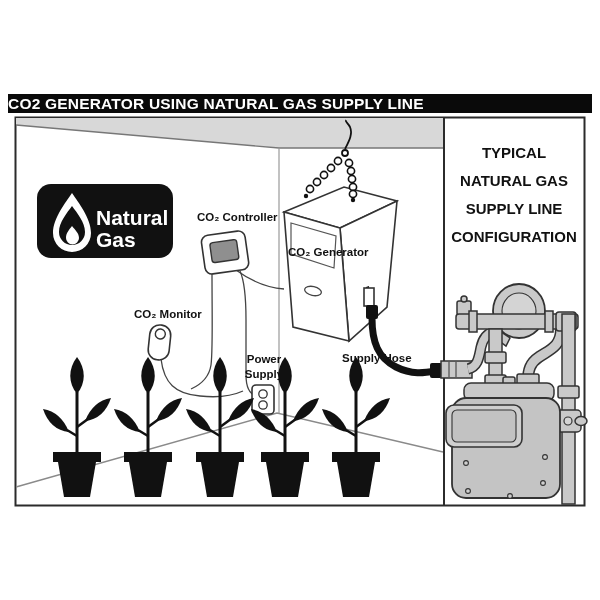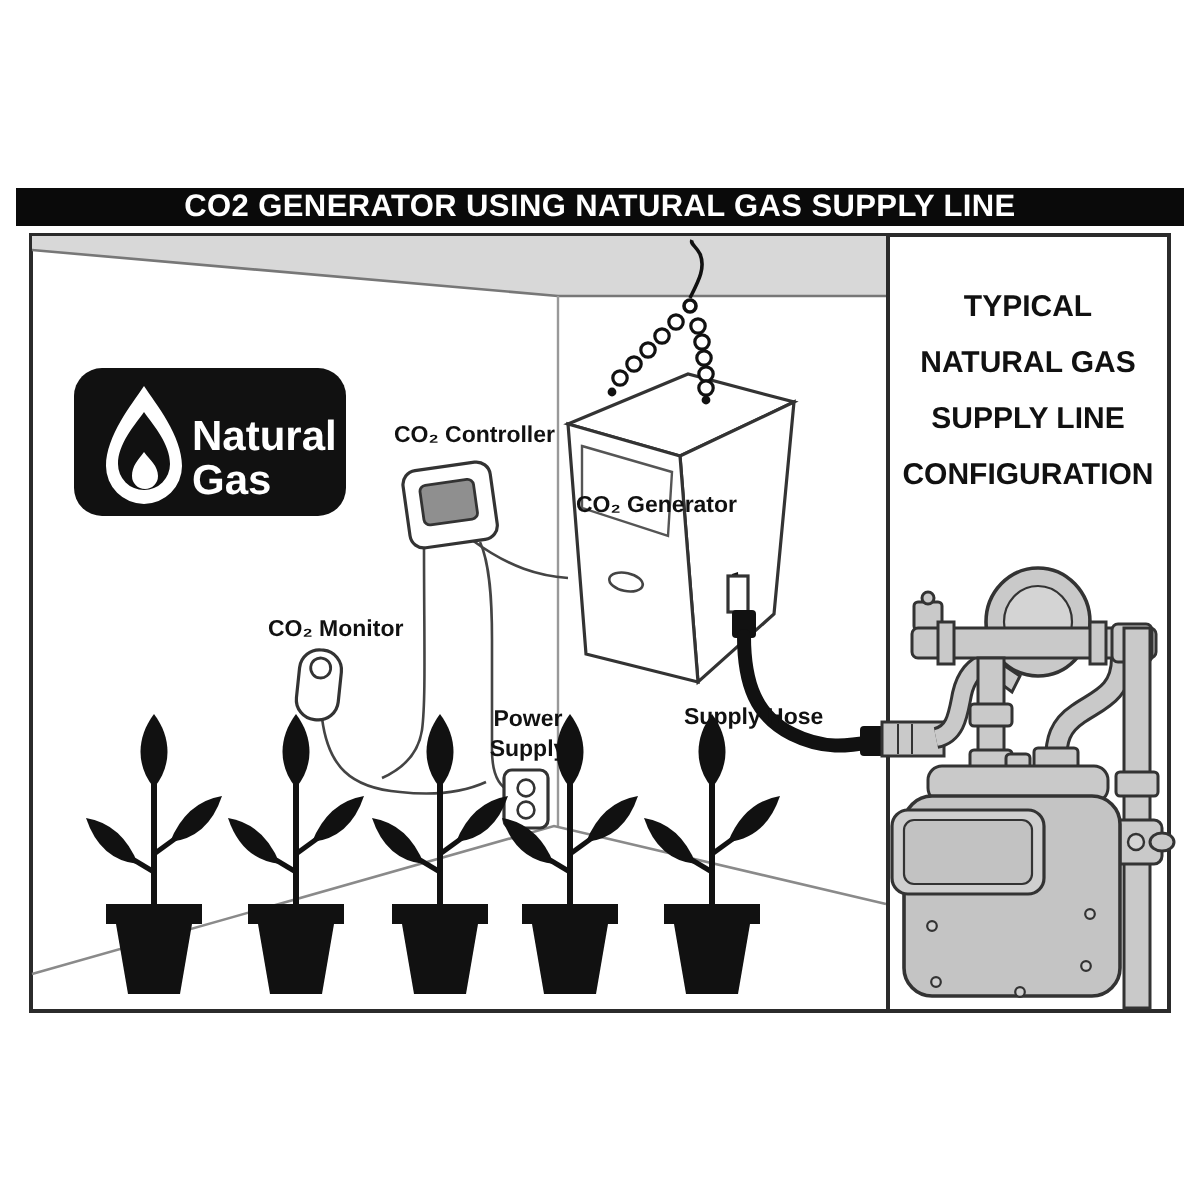--- a/index.html
+++ b/index.html
@@ -1,19 +1,19 @@
 <!DOCTYPE html>
 <html><head>
 <meta charset="utf-8">
 <style>
   html,body{margin:0;padding:0;background:#fff;}
   .stage{position:relative;width:600px;height:600px;background:#fff;overflow:hidden;
          font-family:"Liberation Sans",sans-serif;}
   .title-bar{position:absolute;left:8px;top:94px;width:584px;height:19px;background:#0a0a0a;
-             display:flex;align-items:center;justify-content:center;}
+             display:flex;align-items:center;justify-content:flex-start;}
   .title-bar span{color:#fff;font-weight:700;font-size:15.5px;letter-spacing:.2px;
                   font-family:"Liberation Sans",sans-serif;white-space:nowrap;}
   svg{position:absolute;left:0;top:0;}
   .lbl{font-family:"Liberation Sans",sans-serif;font-weight:700;font-size:11.5px;fill:#111;}
   .rp-lbl{font-family:"Liberation Sans",sans-serif;font-weight:700;font-size:15px;fill:#111;}
   .logo-txt{font-family:"Liberation Sans",sans-serif;font-weight:600;font-size:21px;fill:#fff;}
   .ink{fill:#111;}
   .wire{fill:none;stroke:#444;stroke-width:1.3;}
   .pipe{fill:#c9c9c9;stroke:#333;stroke-width:1.5;}
   .outline-w{fill:#fff;stroke:#333;stroke-width:1.6;}

